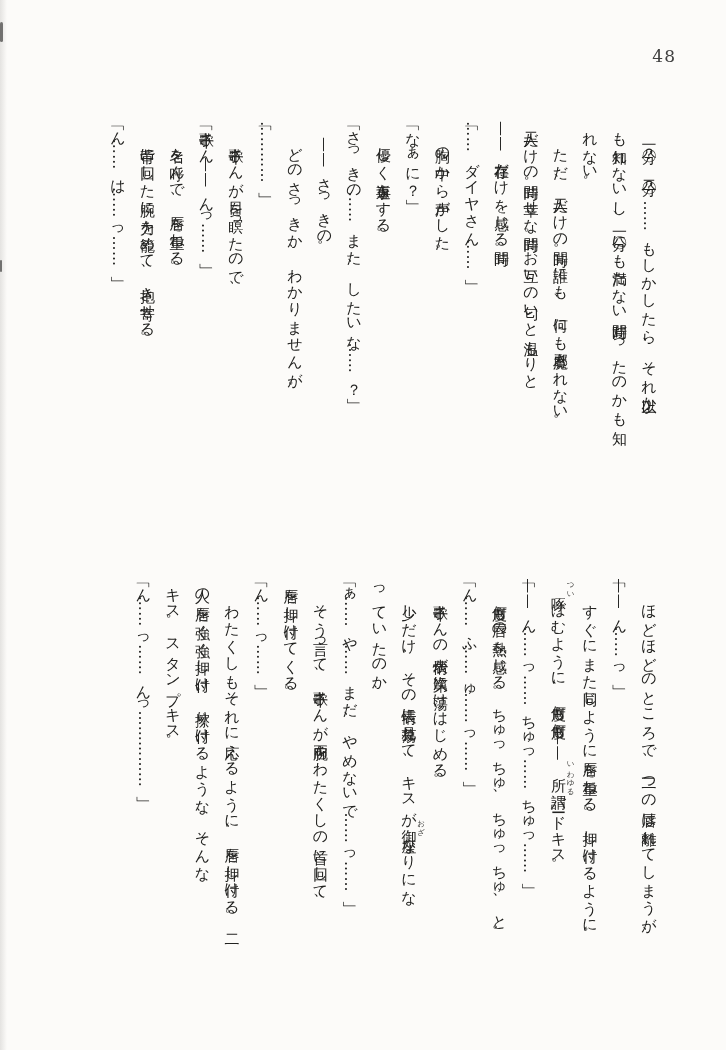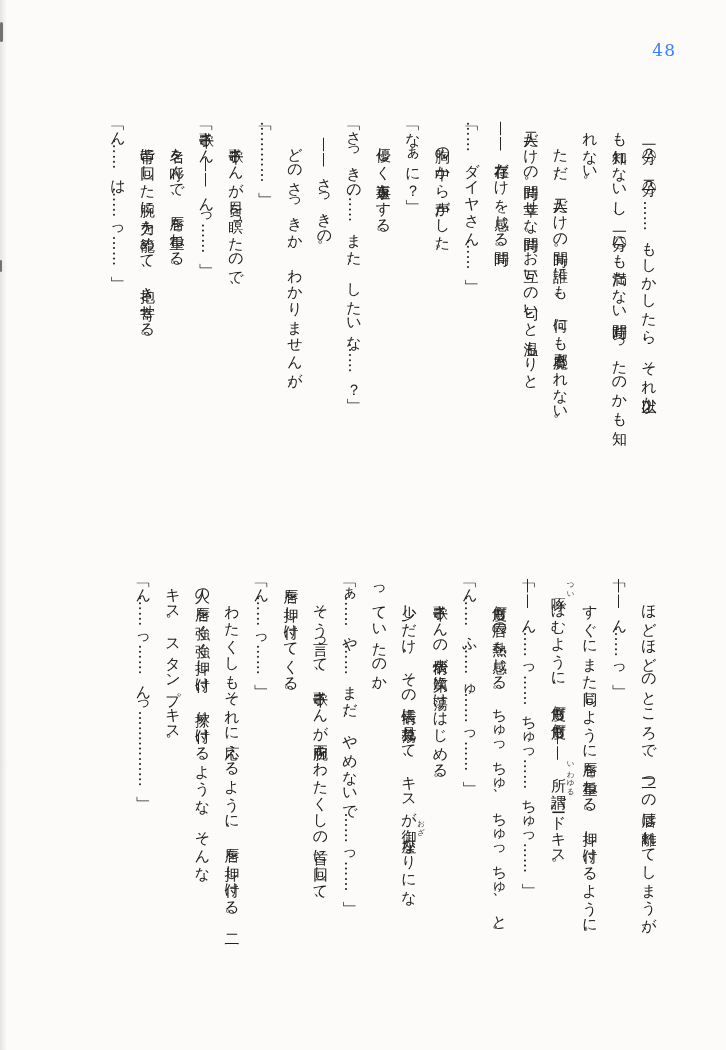--- a/index.html
+++ b/index.html
@@ -14,22 +14,22 @@
   .edge-shade{
     position:absolute;left:0;top:0;width:7px;height:1050px;
     background:linear-gradient(to right, rgba(120,118,115,0.18), rgba(120,118,115,0));
   }
   .edge-mark{
     position:absolute;background:#4a4a48;border-radius:2px;opacity:.75;
   }
   .edge-mark.m1{left:0;top:22px;width:3px;height:20px;}
   .edge-mark.m2{left:0;top:260px;width:2px;height:12px;}
   .page-number{
-    position:absolute;top:40px;right:50px;
-    font-size:17px;letter-spacing:1px;color:#3b82f6;
+    position:absolute;top:46px;right:50px;
+    font-size:17px;letter-spacing:1px;color:#404040;
   }
   .vblock{
     position:absolute;right:63px;
     writing-mode:vertical-rl;
     text-orientation:mixed;
     font-size:15px;
     letter-spacing:0.35px;
     line-height:29.5px;
     height:402px;
     color:#222220;

